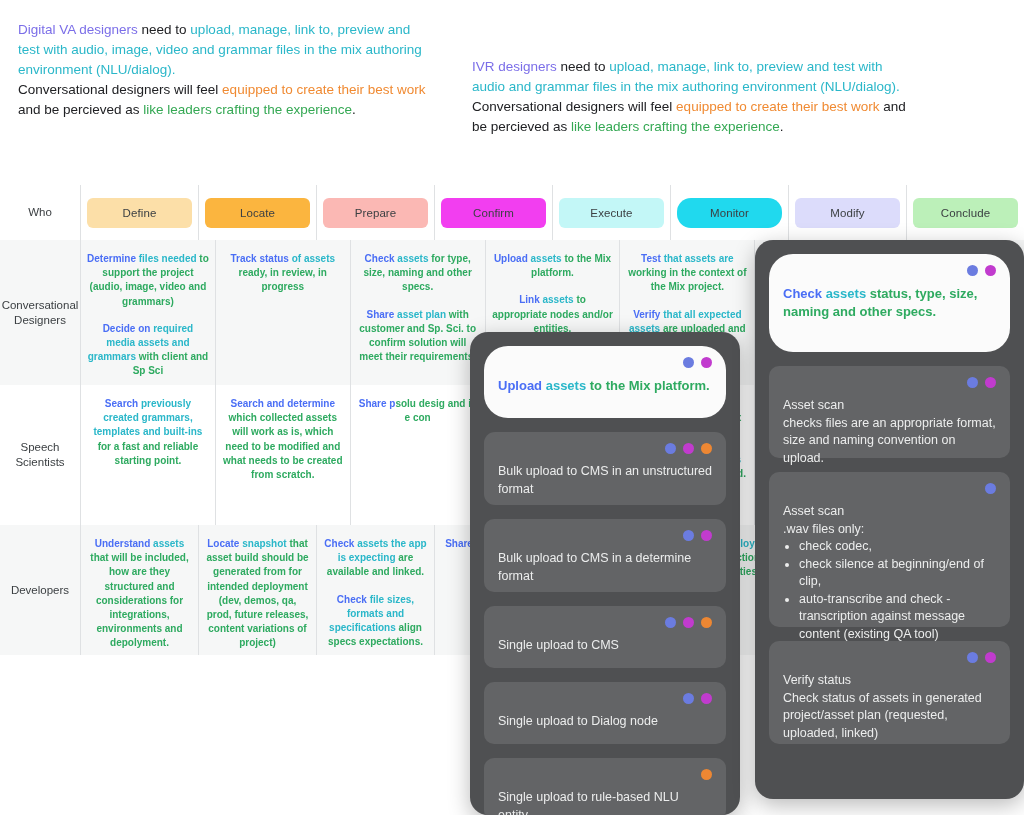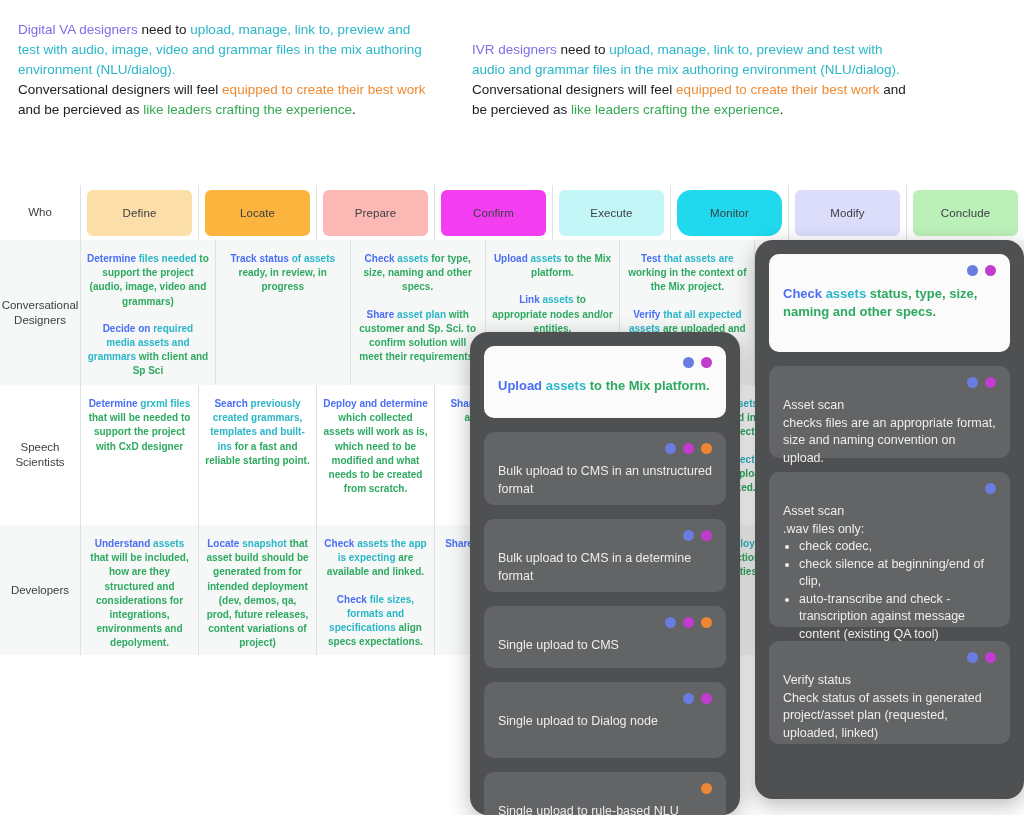--- a/index.html
+++ b/index.html
@@ -8,21 +8,21 @@
     background:#ffffff;
     font-family:"Liberation Sans","DejaVu Sans",sans-serif;
     overflow:hidden;
     position:relative;
     -webkit-font-smoothing:antialiased;
   }
 
   
   .intro{position:absolute;font-size:13.5px;line-height:20px;color:#202124;font-weight:400;}
   #intro-left{left:18px;top:20px;width:410px;}
-  #intro-right{left:472px;top:40px;width:440px;}
+  #intro-right{left:472px;top:57px;width:440px;}
   .c-purple{color:#7b6ee8;}
   .c-blue{color:#4a6ef5;}
   .c-teal{color:#2ab7c9;}
   .c-green{color:#34a853;}
   .c-green2{color:#2eaa60;}
   .c-orange{color:#f08a32;}
   .c-dark{color:#202124;}
 
   
   #matrix{position:absolute;left:0;top:185px;width:1024px;}
@@ -31,21 +31,21 @@
   .mrow.shade{background:#f6f7f7;}
   .mrow.plain{background:#ffffff;}
   .cell{box-sizing:border-box;position:relative;}
   .who-col{width:80px;flex:0 0 80px;display:flex;align-items:center;justify-content:center;
            text-align:center;font-size:11.5px;color:#3c4043;line-height:15px;padding:0 20px;}
   .phase-col{flex:1 1 0;min-width:0;border-left:1px solid #dfe1e3;padding:0 6px;display:flex;}
   .mrow.hdr .phase-col{align-items:center;justify-content:center;}
   .mrow.body .phase-col{align-items:flex-start;justify-content:center;padding-top:12px;padding-bottom:12px;}
 
   .chip{
-    width:100%;max-width:107px;height:46px;border-radius:6px;
+    width:100%;max-width:107px;height:30px;border-radius:6px;
     display:flex;align-items:center;justify-content:center;
     font-size:11.5px;color:#3c4043;font-weight:400;letter-spacing:.1px;
   }
   .celltext{
     width:100%;text-align:center;font-size:10px;line-height:14.2px;
     font-weight:700;color:#2eaa60;word-wrap:break-word;
   }
   .celltext .gap{display:block;height:13px;}
 
   .r1{height:145px;}
@@ -58,42 +58,42 @@
     padding:14px;box-sizing:border-box;
     box-shadow:0 6px 22px rgba(0,0,0,.28);
   }
   #panel-right{left:755px;top:240px;width:269px;height:559px;}
   #panel-center{left:470px;top:332px;width:270px;height:483px;}
 
   .card{
     border-radius:10px;padding:11px 14px 14px 14px;box-sizing:border-box;
     margin-bottom:14px;position:relative;
   }
-  .card.light{background:#fbfbfb;}
+  .card.light{background:#fbfbfb;border-radius:24px;}
   .card.dark{background:#636466;}
   .card-dots{display:flex;gap:7px;justify-content:flex-end;height:11px;margin-bottom:9px;}
   .dot{width:11px;height:11px;border-radius:50%;}
   .dot.blue{background:#6b7ce0;}
   .dot.magenta{background:#c13bce;}
   .dot.orange{background:#ed8733;}
   .card-title{font-size:13px;line-height:18px;font-weight:700;color:#2eaa60;}
   .card-body{font-size:12.5px;line-height:17.5px;color:#eceded;font-weight:400;white-space:pre-line;}
   .card-body ul{margin:0;padding-left:16px;}
   .card-body li{margin:0;}
 
   
   #rc0{height:98px;}
   #rc1{height:92px;}
   #rc2{height:155px;}
   #rc3{height:103px;}
   #cc0{height:72px;}
   #cc1{height:73px;border-radius:11px;}
   #cc2{height:73px;}
   #cc3{height:62px;}
-  #cc4{height:76px;}
+  #cc4{height:62px;}
   #cc5{height:62px;}
 </style>
 </head>
 <body>
 
 <div class="intro" id="intro-left"><span class="c-purple">Digital VA designers</span><span class="c-dark"> need to </span><span class="c-teal">upload, manage, link to, preview and test with audio, image, video and grammar files in the mix authoring environment (NLU/dialog).</span><br><span class="c-dark">Conversational designers will feel </span><span class="c-orange">equipped to create their best work</span><span class="c-dark"> and be percieved as </span><span class="c-green">like leaders crafting the experience</span><span class="c-dark">.</span></div>
 <div class="intro" id="intro-right"><span class="c-purple">IVR designers</span><span class="c-dark"> need to </span><span class="c-teal">upload, manage, link to, preview and test with audio and grammar files in the mix authoring environment (NLU/dialog).</span><br><span class="c-dark">Conversational designers will feel </span><span class="c-orange">equipped to create their best work</span><span class="c-dark"> and be percieved as </span><span class="c-green">like leaders crafting the experience</span><span class="c-dark">.</span></div>
 
 <div id="matrix">
 
@@ -146,27 +146,24 @@
         <div class="cell phase-col">
           <div class="celltext"><span class="c-blue">Modify </span><span class="c-teal">assets</span><span class="c-green2"> needing changes.</span></div>
         </div>
         <div class="cell phase-col">
           <div class="celltext"><span class="c-blue">Confirm </span><span class="c-teal">assets</span><span class="c-green2"> are final.</span></div>
         </div>
       </div>
       <div class="mrow body r2 plain">
         <div class="cell who-col r2">Speech<br>Scientists</div>
         <div class="cell phase-col">
-          <div class="celltext"><span class="c-blue">Determine </span><span class="c-teal">grxml files</span><span class="c-green2"> that will be needed to support the project with CxD designer</span></div>
-        </div>
-        <div class="cell phase-col">
           <div class="celltext"><span class="c-blue">Search </span><span class="c-teal">previously created grammars, templates and built-ins</span><span class="c-green2"> for a fast and reliable starting point.</span></div>
         </div>
         <div class="cell phase-col">
-          <div class="celltext"><span class="c-blue">Deploy and determine</span><span class="c-green2"> which collected assets will work as is, which need to be modified and what needs to be created from scratch.</span></div>
+          <div class="celltext"><span class="c-blue">Search and determine</span><span class="c-green2"> which collected assets will work as is, which need to be modified and what needs to be created from scratch.</span></div>
         </div>
         <div class="cell phase-col">
           <div class="celltext"><span class="c-blue">Share p</span><span class="c-green2">solu desig and is e con</span></div>
         </div>
         <div class="cell phase-col">
           <div class="celltext"><span class="c-blue">Upload assets</span><span class="c-green2"> to the Mix platform.</span></div>
         </div>
         <div class="cell phase-col">
           <div class="celltext"><span class="c-blue">Test </span><span class="c-teal">that assets are</span><span class="c-green2"> working and in the Mix project.</span><span class="gap"></span><span class="c-blue">Verify </span><span class="c-teal">expected assets</span><span class="c-green2"> are uploaded and linked.</span></div>
         </div>

